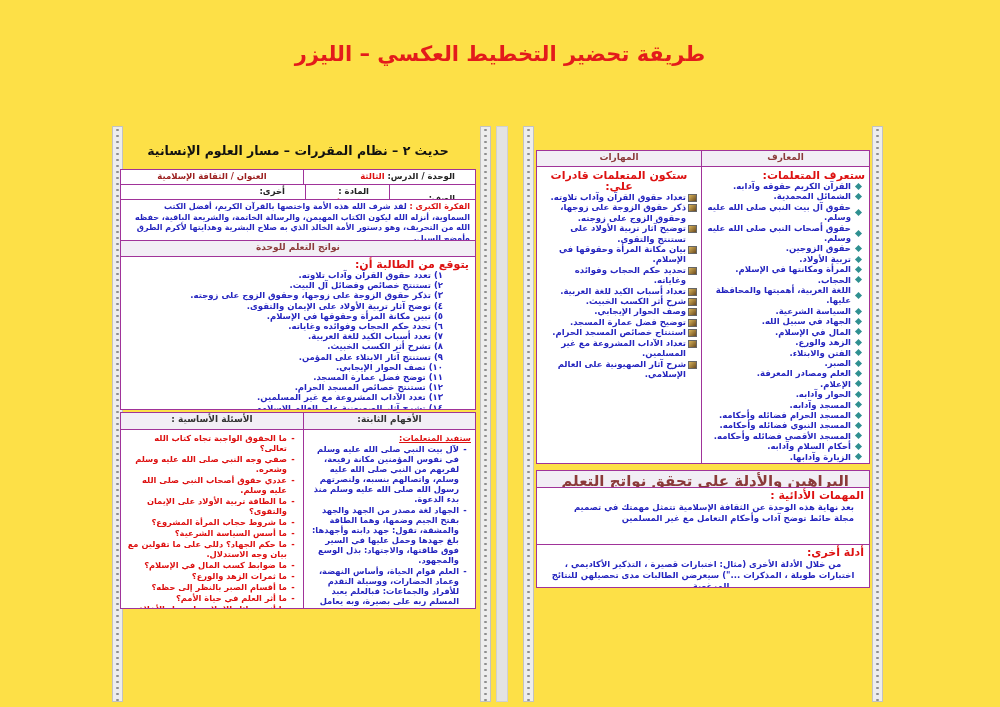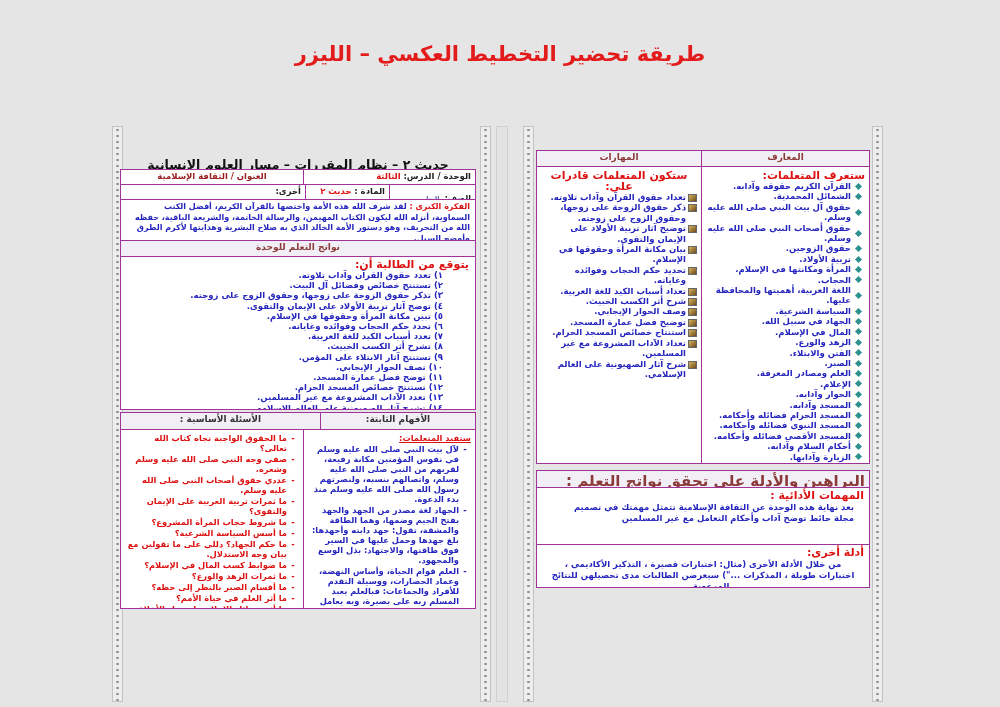--- a/index.html
+++ b/index.html
@@ -1,29 +1,29 @@
 <!DOCTYPE html>
 <html><head>
 <meta charset="utf-8">
 <style>
   html,body{margin:0;padding:0;background:#ffffff;}
-  #canvas{position:relative;width:1000px;height:707px;background:#e5e5e5;overflow:hidden;
+  #canvas{position:relative;width:1000px;height:707px;background:#fde047;overflow:hidden;
           font-family:"DejaVu Sans", sans-serif;}
   .strip{position:absolute;top:126px;height:574px;width:9px;background-color:#ededed;
          background-image:radial-gradient(circle at 50% 50%, #8f8f8f 1px, rgba(0,0,0,0) 1.5px);
          background-size:9px 6px;border:1px solid #c2c2c2;}
   .pagegap{position:absolute;top:126px;height:574px;background:#e3e3e3;border:1px solid #d0d0d0;}
   .doc-title{position:absolute;left:0;top:42px;width:1000px;text-align:center;
              color:#e31b1b;font-size:21px;font-weight:bold;direction:rtl;}
-  .p1-heading{position:absolute;left:120px;top:157px;width:356px;text-align:center;
+  .p1-heading{position:absolute;left:120px;top:143px;width:356px;text-align:center;
               color:#111;font-size:12.5px;font-weight:bold;direction:rtl;}
   .tbl{position:absolute;border:1px solid #a03399;background:#fff;direction:rtl;box-sizing:border-box;}
   .row{display:flex;flex-direction:row;box-sizing:border-box;border-bottom:1px solid #a03399;}
   .row:last-child{border-bottom:none;}
-  .cell{box-sizing:border-box;padding:1px 4px;overflow:hidden;}
+  .cell{box-sizing:border-box;padding:1px 20px;overflow:hidden;}
   .row > .cell:not(:last-child){border-left:1px solid #a03399;}
   .hdr{background:#f2eef5;color:#8b3a3a;font-weight:bold;text-align:center;font-size:9px;}
   .black-b{color:#222;font-weight:bold;}
   .red-b{color:#dd1111;font-weight:bold;}
   .maroon-b{color:#9c2121;font-weight:bold;text-align:center;}
   .blue{color:#2626bf;font-weight:bold;}
   .small-val{color:#6666aa;font-weight:bold;font-size:6.5px;}
   .fs8{font-size:8px;}
   .fs85{font-size:8.5px;}
   .intro-red{color:#dd1111;font-weight:bold;font-size:11px;}
@@ -113,21 +113,21 @@
               <div class="num-item">١٢) تستنتج خصائص المسجد الحرام.</div>
               <div class="num-item">١٣) تعدد الآداب المشروعة مع غير المسلمين.</div>
               <div class="num-item">١٤) تشرح آثار الصهيونية على العالم الإسلامي.</div>
             </div>
         </div>
       </div>
     </div>
 
     <div class="tbl" style="left:120px;top:412px;width:356px;">
       <div class="row" style="height:17px;">
-        <div class="cell hdr" style="width:155px;color:#333;">الأفهام الثابتة:</div>
+        <div class="cell hdr" style="width:172px;color:#333;">الأفهام الثابتة:</div>
         <div class="cell hdr" style="flex:1;color:#333;">الأسئلة الأساسية :</div>
       </div>
       <div class="row" style="height:178px;">
         <div class="cell" style="width:172px;padding:3px 4px;">
           <div class="intro-red underline" style="text-align:right;line-height:11px;font-size:8.3px;">ستفيد المتعلمات:</div>
           <div>
               <div class="uitem">
               <span class="udash">-</span>
               <span class="utext">لآل بيت النبي صلى الله عليه وسلم في نفوس المؤمنين مكانة رفيعة، لقربهم من النبي صلى الله عليه وسلم، واتصالهم بنسبه، ولنصرتهم رسول الله صلى الله عليه وسلم منذ بدء الدعوة.</span>
             </div>
@@ -150,21 +150,21 @@
               <div class="qitem">
               <span class="qdash">-</span>
               <span class="qtext">صفي وجه النبي صلى الله عليه وسلم وشعره.</span>
             </div>
               <div class="qitem">
               <span class="qdash">-</span>
               <span class="qtext">عددي حقوق أصحاب النبي صلى الله عليه وسلم.</span>
             </div>
               <div class="qitem">
               <span class="qdash">-</span>
-              <span class="qtext">ما ثمرات تربية العربية على الإيمان والتقوى؟</span>
+              <span class="qtext">ما الطاقة تربية الأولاد على الإيمان والتقوى؟</span>
             </div>
               <div class="qitem">
               <span class="qdash">-</span>
               <span class="qtext">ما شروط حجاب المرأة المشروع؟</span>
             </div>
               <div class="qitem">
               <span class="qdash">-</span>
               <span class="qtext">ما أسس السياسة الشرعية؟</span>
             </div>
               <div class="qitem">
@@ -371,21 +371,21 @@
               <div class="sitem">
               <span class="sicon">
                   <i></i>
                 </span>
               <span class="stext">ذكر حقوق الزوجة على زوجها، وحقوق الزوج على زوجته.</span>
             </div>
               <div class="sitem">
               <span class="sicon">
                   <i></i>
                 </span>
-              <span class="stext">توضيح آثار تربية الأولاد على الإيمان والتقوى.</span>
+              <span class="stext">توضيح آثار تربية الأولاد على تستنتج والتقوى.</span>
             </div>
               <div class="sitem">
               <span class="sicon">
                   <i></i>
                 </span>
               <span class="stext">بيان مكانة المرأة وحقوقها في الإسلام.</span>
             </div>
               <div class="sitem">
               <span class="sicon">
                   <i></i>

